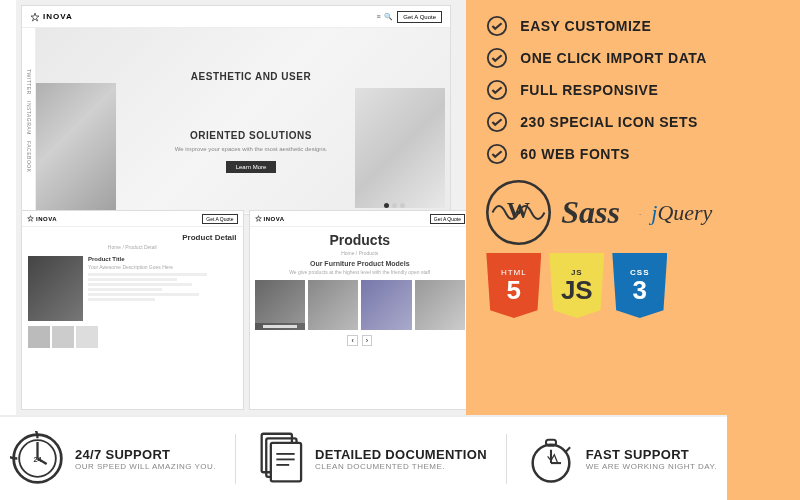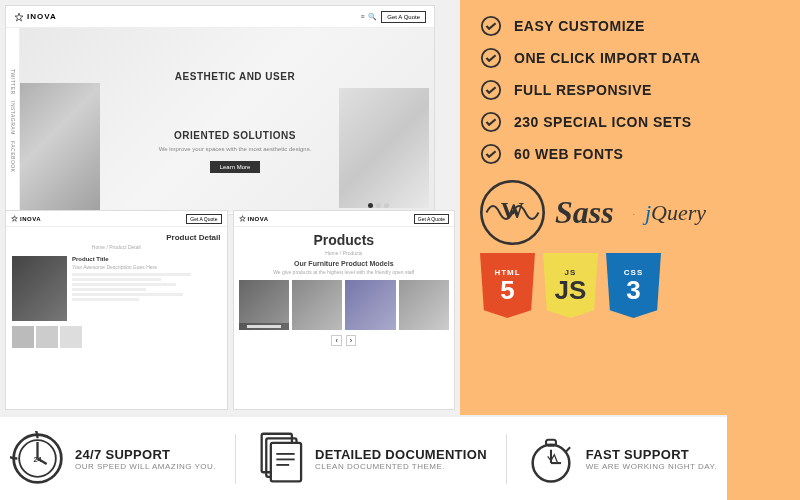--- a/index.html
+++ b/index.html
@@ -116,20 +116,21 @@
       width: 1px;
       height: 50px;
       background: #ddd;
     }
 
     
     .layout-wrapper {
       display: flex;
       width: 800px;
       height: 420px;
+      padding-left: 16px;
     }
 
     .page-wrapper {
       width: 800px;
       height: 500px;
       position: relative;
       overflow: hidden;
     }
 
     .bottom-bar {
@@ -354,21 +355,21 @@
         <div style="display:flex;align-items:center;">
           <span style="font-family:Georgia,serif;font-size:22px;font-style:italic;color:#0769ad;">j</span>
             <span style="font-family:Georgia,serif;font-size:22px;font-style:italic;color:#333;">Query</span>
         </div>
 
       </div>
 
       <div style="display:flex;gap:8px;margin-top:8px;align-items:flex-end;">
 
         <div style="display:flex;flex-direction:column;align-items:center;justify-content:center;width:55px;height:65px;background:#e44d26;clip-path:polygon(0 0,100% 0,93% 88%,50% 100%,7% 88%);color:#fff;">
-          <span style="font-size:8px;letter-spacing:1px;font-weight:bold;">HTML</span>
+          <span style="font-size:8px;letter-spacing:1px;font-weight:normal;">HTML</span>
           <span style="font-size:26px;font-weight:bold;line-height:1;">5</span>
         </div>
 
         <div style="display:flex;flex-direction:column;align-items:center;justify-content:center;width:55px;height:65px;background:#f0db4f;clip-path:polygon(0 0,100% 0,93% 88%,50% 100%,7% 88%);color:#333;">
           <span style="font-size:8px;letter-spacing:1px;font-weight:bold;">JS</span>
           <span style="font-size:26px;font-weight:bold;line-height:1;">JS</span>
         </div>
 
         <div style="display:flex;flex-direction:column;align-items:center;justify-content:center;width:55px;height:65px;background:#1572b6;clip-path:polygon(0 0,100% 0,93% 88%,50% 100%,7% 88%);color:#fff;">
           <span style="font-size:8px;letter-spacing:1px;font-weight:bold;">CSS</span>

